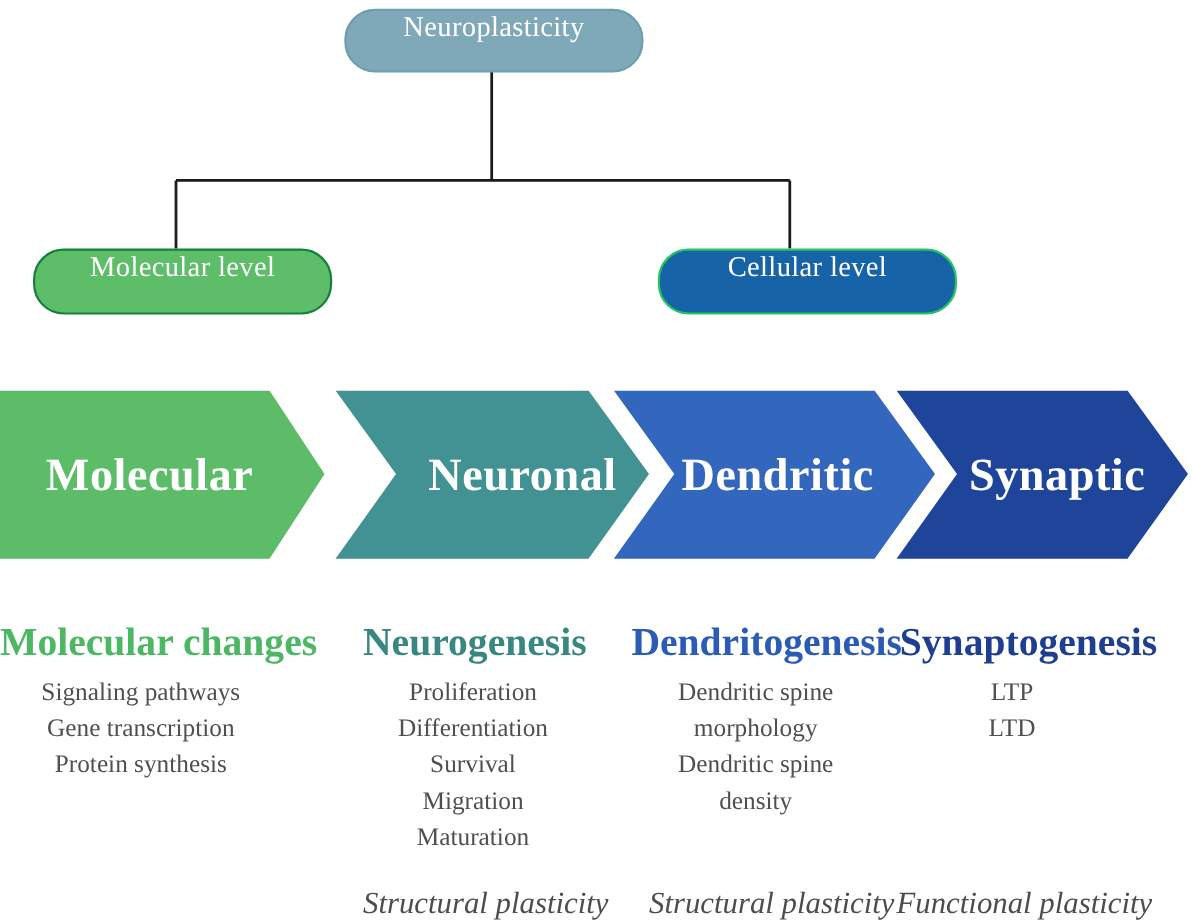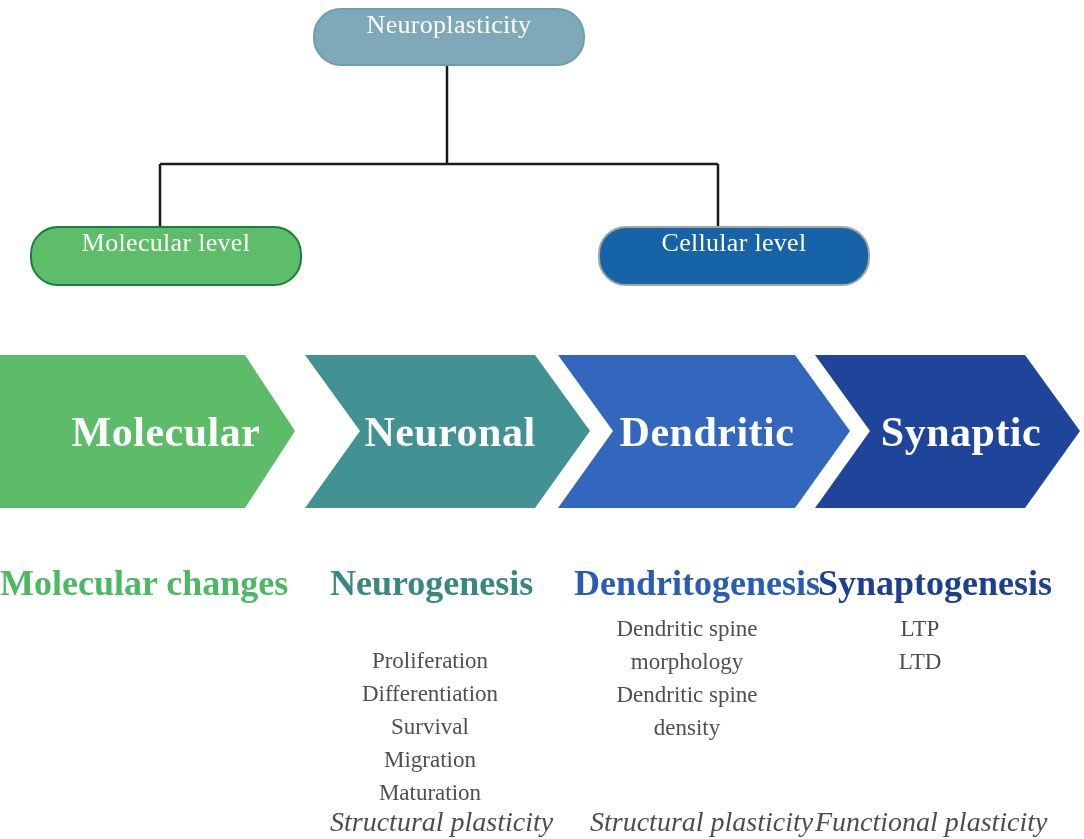--- a/index.html
+++ b/index.html
@@ -7,47 +7,47 @@
     position:relative;width:1084px;height:839px;background:#ffffff;
     font-family:"Liberation Serif", serif;overflow:hidden;
   }
   
   .pill{
     position:absolute;display:flex;justify-content:center;
     border-radius:28px;color:#ffffff;font-size:26px;letter-spacing:.3px;
   }
   .pill.root{left:313px;top:8px;width:268px;height:54px;background:#7fa9b8;border:2px solid #6d9eae;}
   .pill.mol{left:30px;top:226px;width:268px;height:56px;background:#5dbd68;border:2px solid #15803d;}
-  .pill.cel{left:598px;top:226px;width:268px;height:56px;background:#1763a8;border:2px solid #a3a3a3;}
+  .pill.cel{left:598px;top:226px;width:268px;height:56px;background:#1763a8;border:2px solid #22c55e;}
   
   .connectors{position:absolute;left:0;top:0;pointer-events:none;}
   
   .arrow-band{position:absolute;left:0;top:355px;}
   .arrow-label{
     position:absolute;top:355px;height:153px;display:flex;align-items:center;justify-content:center;
     color:#ffffff;font-size:42px;font-weight:600;letter-spacing:.5px;
   }
-  .arrow-label.a1{left:0;width:272px;margin-left:30px;}
-  .arrow-label.a2{left:340px;width:220px;}
+  .arrow-label.a1{left:0;width:272px;}
+  .arrow-label.a2{left:365px;width:220px;}
   .arrow-label.a3{left:597px;width:220px;}
   .arrow-label.a4{left:851px;width:220px;}
   
   .col-head{
     position:absolute;top:562px;font-size:36px;font-weight:bold;text-align:center;white-space:nowrap;
   }
   .col-head.c1{left:0;width:248px;color:#4db863;}
   .col-head.c2{left:330px;width:180px;color:#388781;}
   .col-head.c3{left:574px;width:200px;color:#2b5cb5;}
   .col-head.c4{left:818px;width:200px;color:#1e3f8f;}
   
   .col-items{
     position:absolute;top:612px;text-align:center;color:#4f4f4f;font-size:23px;line-height:33px;
   }
   .col-items.c1{left:0;width:256px;}
-  .col-items.c2{left:340px;width:180px;margin-top:32px;}
+  .col-items.c2{left:340px;width:180px;}
   .col-items.c3{left:587px;width:200px;}
   .col-items.c4{left:830px;width:180px;}
   
   .col-footer{
     position:absolute;top:806px;text-align:center;color:#4d4d4d;
     font-style:italic;font-size:28px;white-space:nowrap;
   }
   .col-footer.c2{left:330px;width:200px;}
   .col-footer.c3{left:590px;width:200px;}
   .col-footer.c4{left:815px;width:200px;}
@@ -80,20 +80,25 @@
   <div class="arrow-label a1">Molecular</div>
   <div class="arrow-label a2">Neuronal</div>
   <div class="arrow-label a3">Dendritic</div>
   <div class="arrow-label a4">Synaptic</div>
 
   <div class="col-head c1">Molecular changes</div>
   <div class="col-head c2">Neurogenesis</div>
   <div class="col-head c3">Dendritogenesis</div>
   <div class="col-head c4">Synaptogenesis</div>
 
+  <div class="col-items c1">
+    <div>Signaling pathways</div>
+    <div>Gene transcription</div>
+    <div>Protein synthesis</div>
+  </div>
   <div class="col-items c2">
     <div>Proliferation</div>
     <div>Differentiation</div>
     <div>Survival</div>
     <div>Migration</div>
     <div>Maturation</div>
   </div>
   <div class="col-items c3">
     <div>Dendritic spine morphology</div>
     <div>Dendritic spine density</div>

